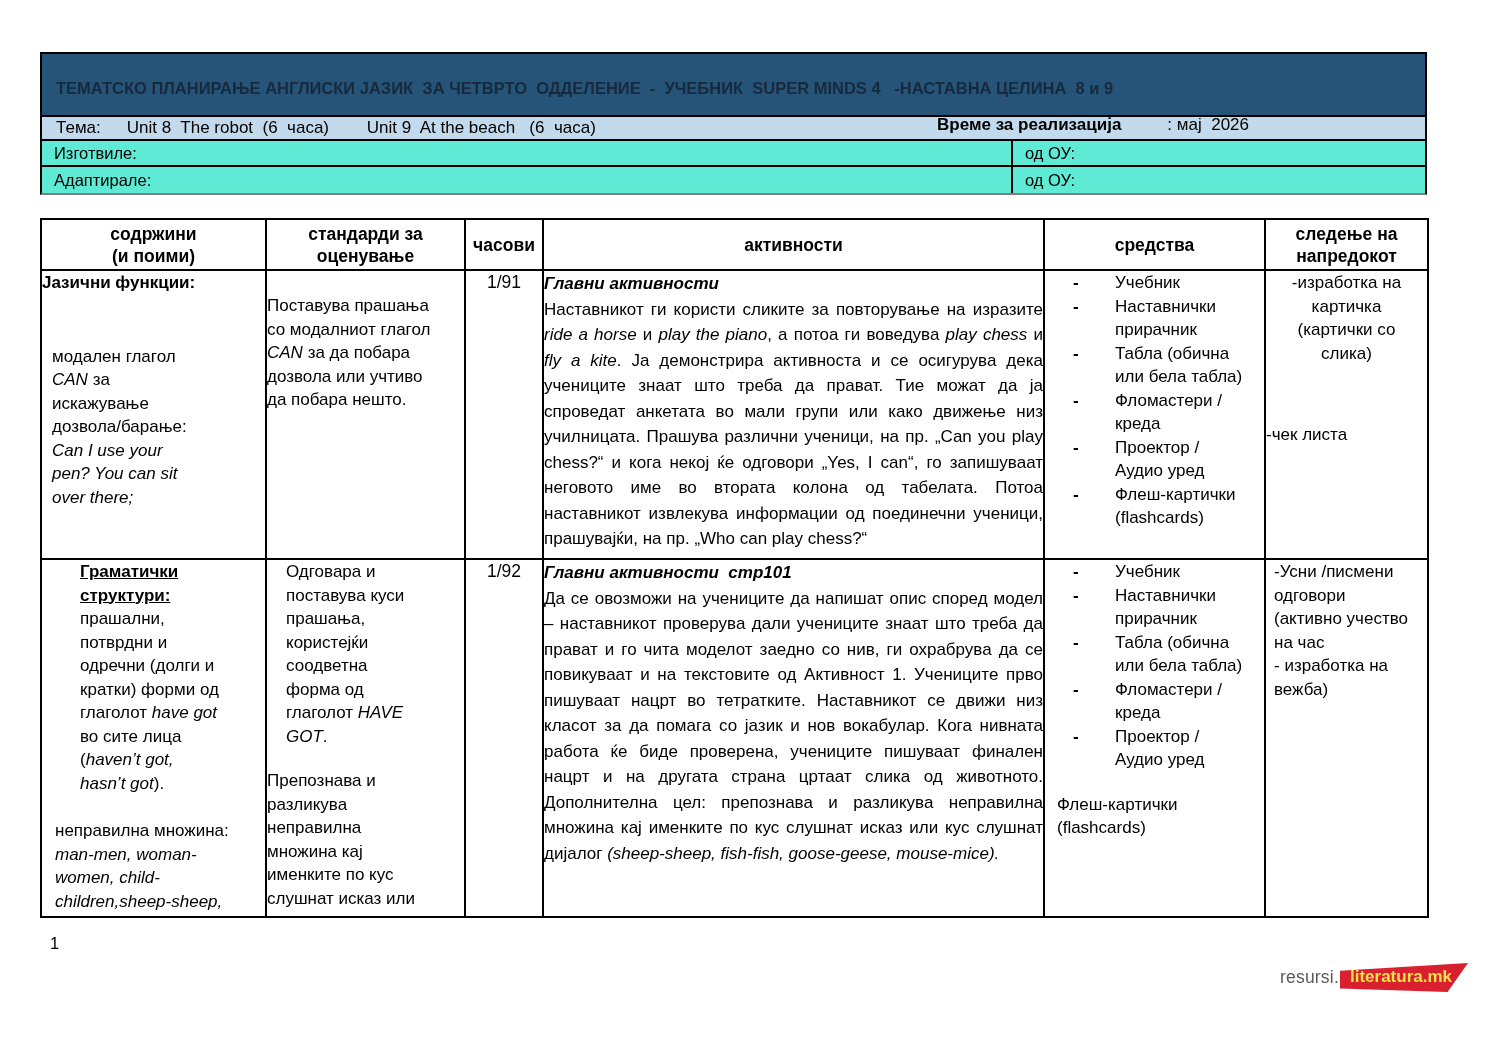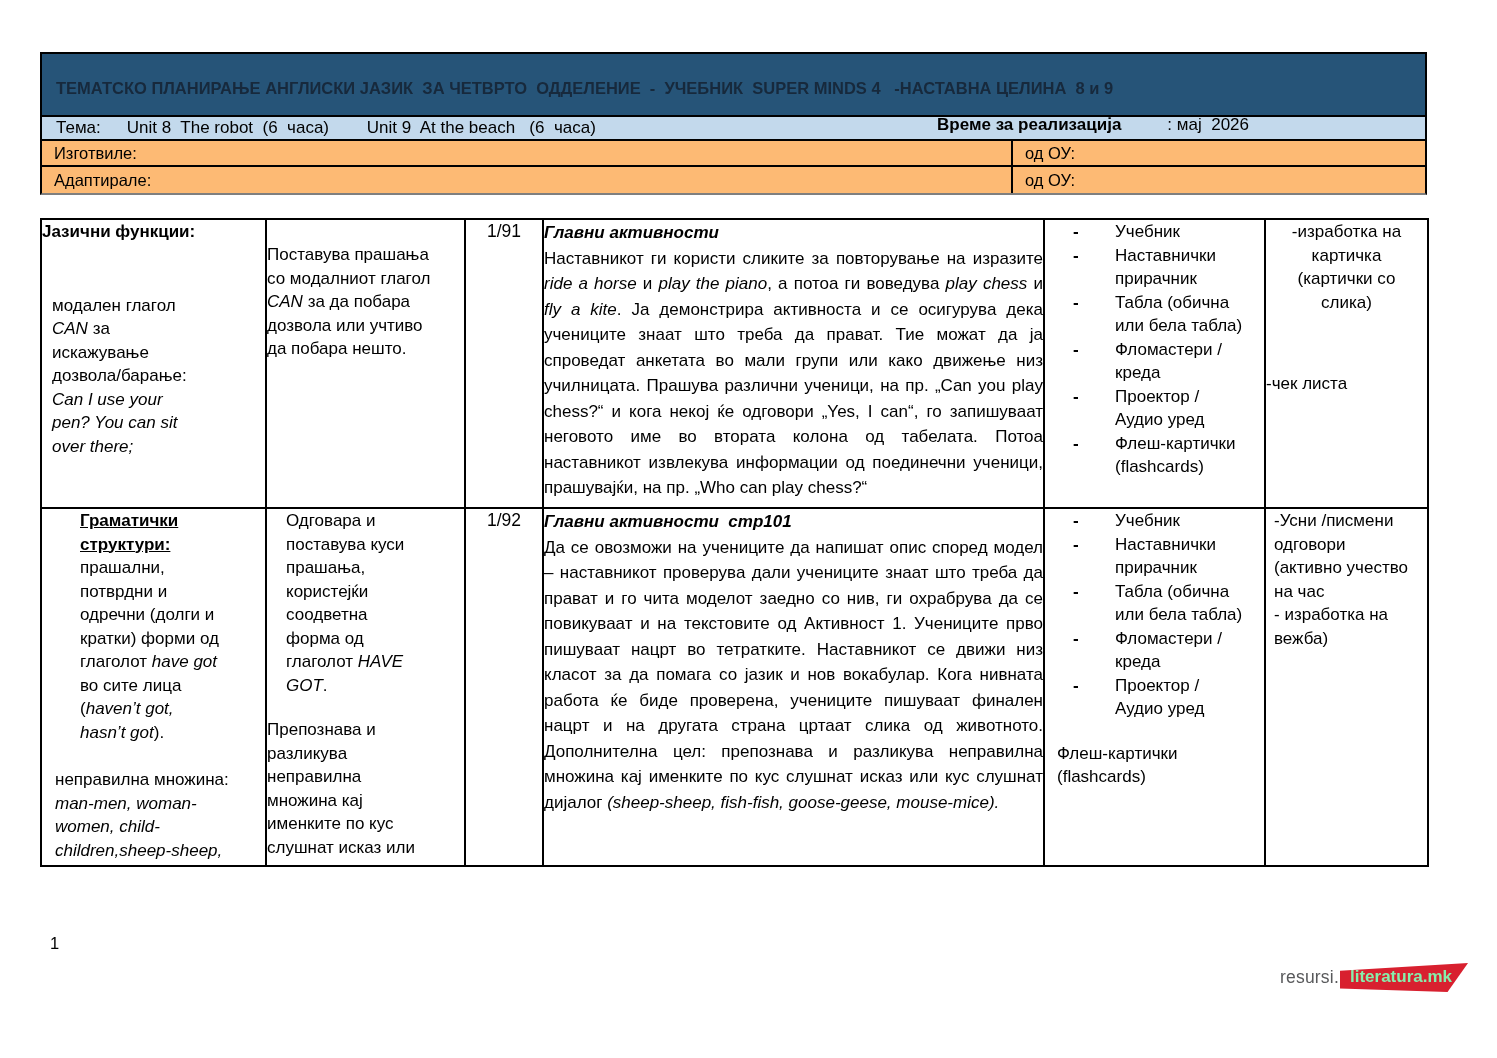--- a/index.html
+++ b/index.html
@@ -6,21 +6,21 @@
   body{
     width:1497px;height:1058px;background:#ffffff;position:relative;
     font-family:"Liberation Sans", sans-serif;color:#000;
     -webkit-font-smoothing:antialiased;
   }
   .it{font-style:italic;}
 
   
   .top-block{
     position:absolute;left:40px;top:52px;width:1387px;box-sizing:border-box;
-    border:2px solid #000;border-bottom:2px solid #7f7f7f;background:#fdba74;
+    border:2px solid #000;border-bottom:2px solid #7f7f7f;background:#5eead4;
   }
   .bar-dark{
     height:63px;background:#265478;border-bottom:2px solid #000;box-sizing:border-box;
     display:flex;align-items:center;padding:8px 10px 0 14px;
     color:#17293c;font-weight:bold;font-size:16.5px;white-space:pre;overflow:hidden;
   }
   .row-theme{
     height:24px;background:#c3d9ec;border-bottom:2px solid #000;box-sizing:border-box;
     position:relative;display:flex;align-items:center;font-size:17px;line-height:22px;
     overflow:hidden;
@@ -84,21 +84,21 @@
   .c6{padding-top:4px;}
   .c6 .mon-center{text-align:center;padding:0 6px;white-space:pre-line;}
   .c6 .mon-left{padding-left:0;margin-top:58px;white-space:pre-line;}
   .c6 .mon-block{padding:0 4px 0 8px;white-space:pre-line;}
 
   
   .page-number{position:absolute;left:50px;top:934px;font-size:16.5px;}
   .logo{position:absolute;left:1272px;top:963px;display:flex;align-items:center;}
   .logo-prefix{color:#58595b;font-size:17.5px;letter-spacing:0.2px;margin-left:8px;}
   .logo-banner{
-    display:inline-block;margin-left:1px;background:#d8202f;color:#86efac;
+    display:inline-block;margin-left:1px;background:#d8202f;color:#fde047;
     font-size:17px;font-weight:bold;line-height:20px;padding:4px 16px 5px 10px;
     clip-path:polygon(0 27%, 100% 0, 84% 100%, 0 88%);
   }
 </style>
 </head>
 <body>
 
 <div class="top-block">
   <div class="bar-dark">
     <span>ТЕМАТСКО ПЛАНИРАЊЕ АНГЛИСКИ ЈАЗИК  ЗА ЧЕТВРТО  ОДДЕЛЕНИЕ  -  УЧЕБНИК  SUPER MINDS 4   -НАСТАВНА ЦЕЛИНА  8 и 9</span>
@@ -123,20 +123,31 @@
 <table class="main">
   <colgroup>
     <col style="width:225px">
       <col style="width:199px">
       <col style="width:78px">
     <col style="width:501px">
       <col style="width:221px">
       <col style="width:163px">
   </colgroup>
   <tbody>
+      <tr>
+    <th>содржини
+(и поими)</th>
+    <th>стандарди за
+оценување</th>
+    <th>часови</th>
+    <th>активности</th>
+    <th>средства</th>
+    <th>следење на
+напредокот</th>
+  </tr>
 
   <tr class="r1">
     <td class="cell c1">
       <div class="head">Јазични функции:</div>
       <div class="p p1"><span>модален глагол
 </span><span class="it">CAN</span><span> за
 искажување
 дозвола/барање:
 </span><span class="it">Can I use your
 pen? You can sit

